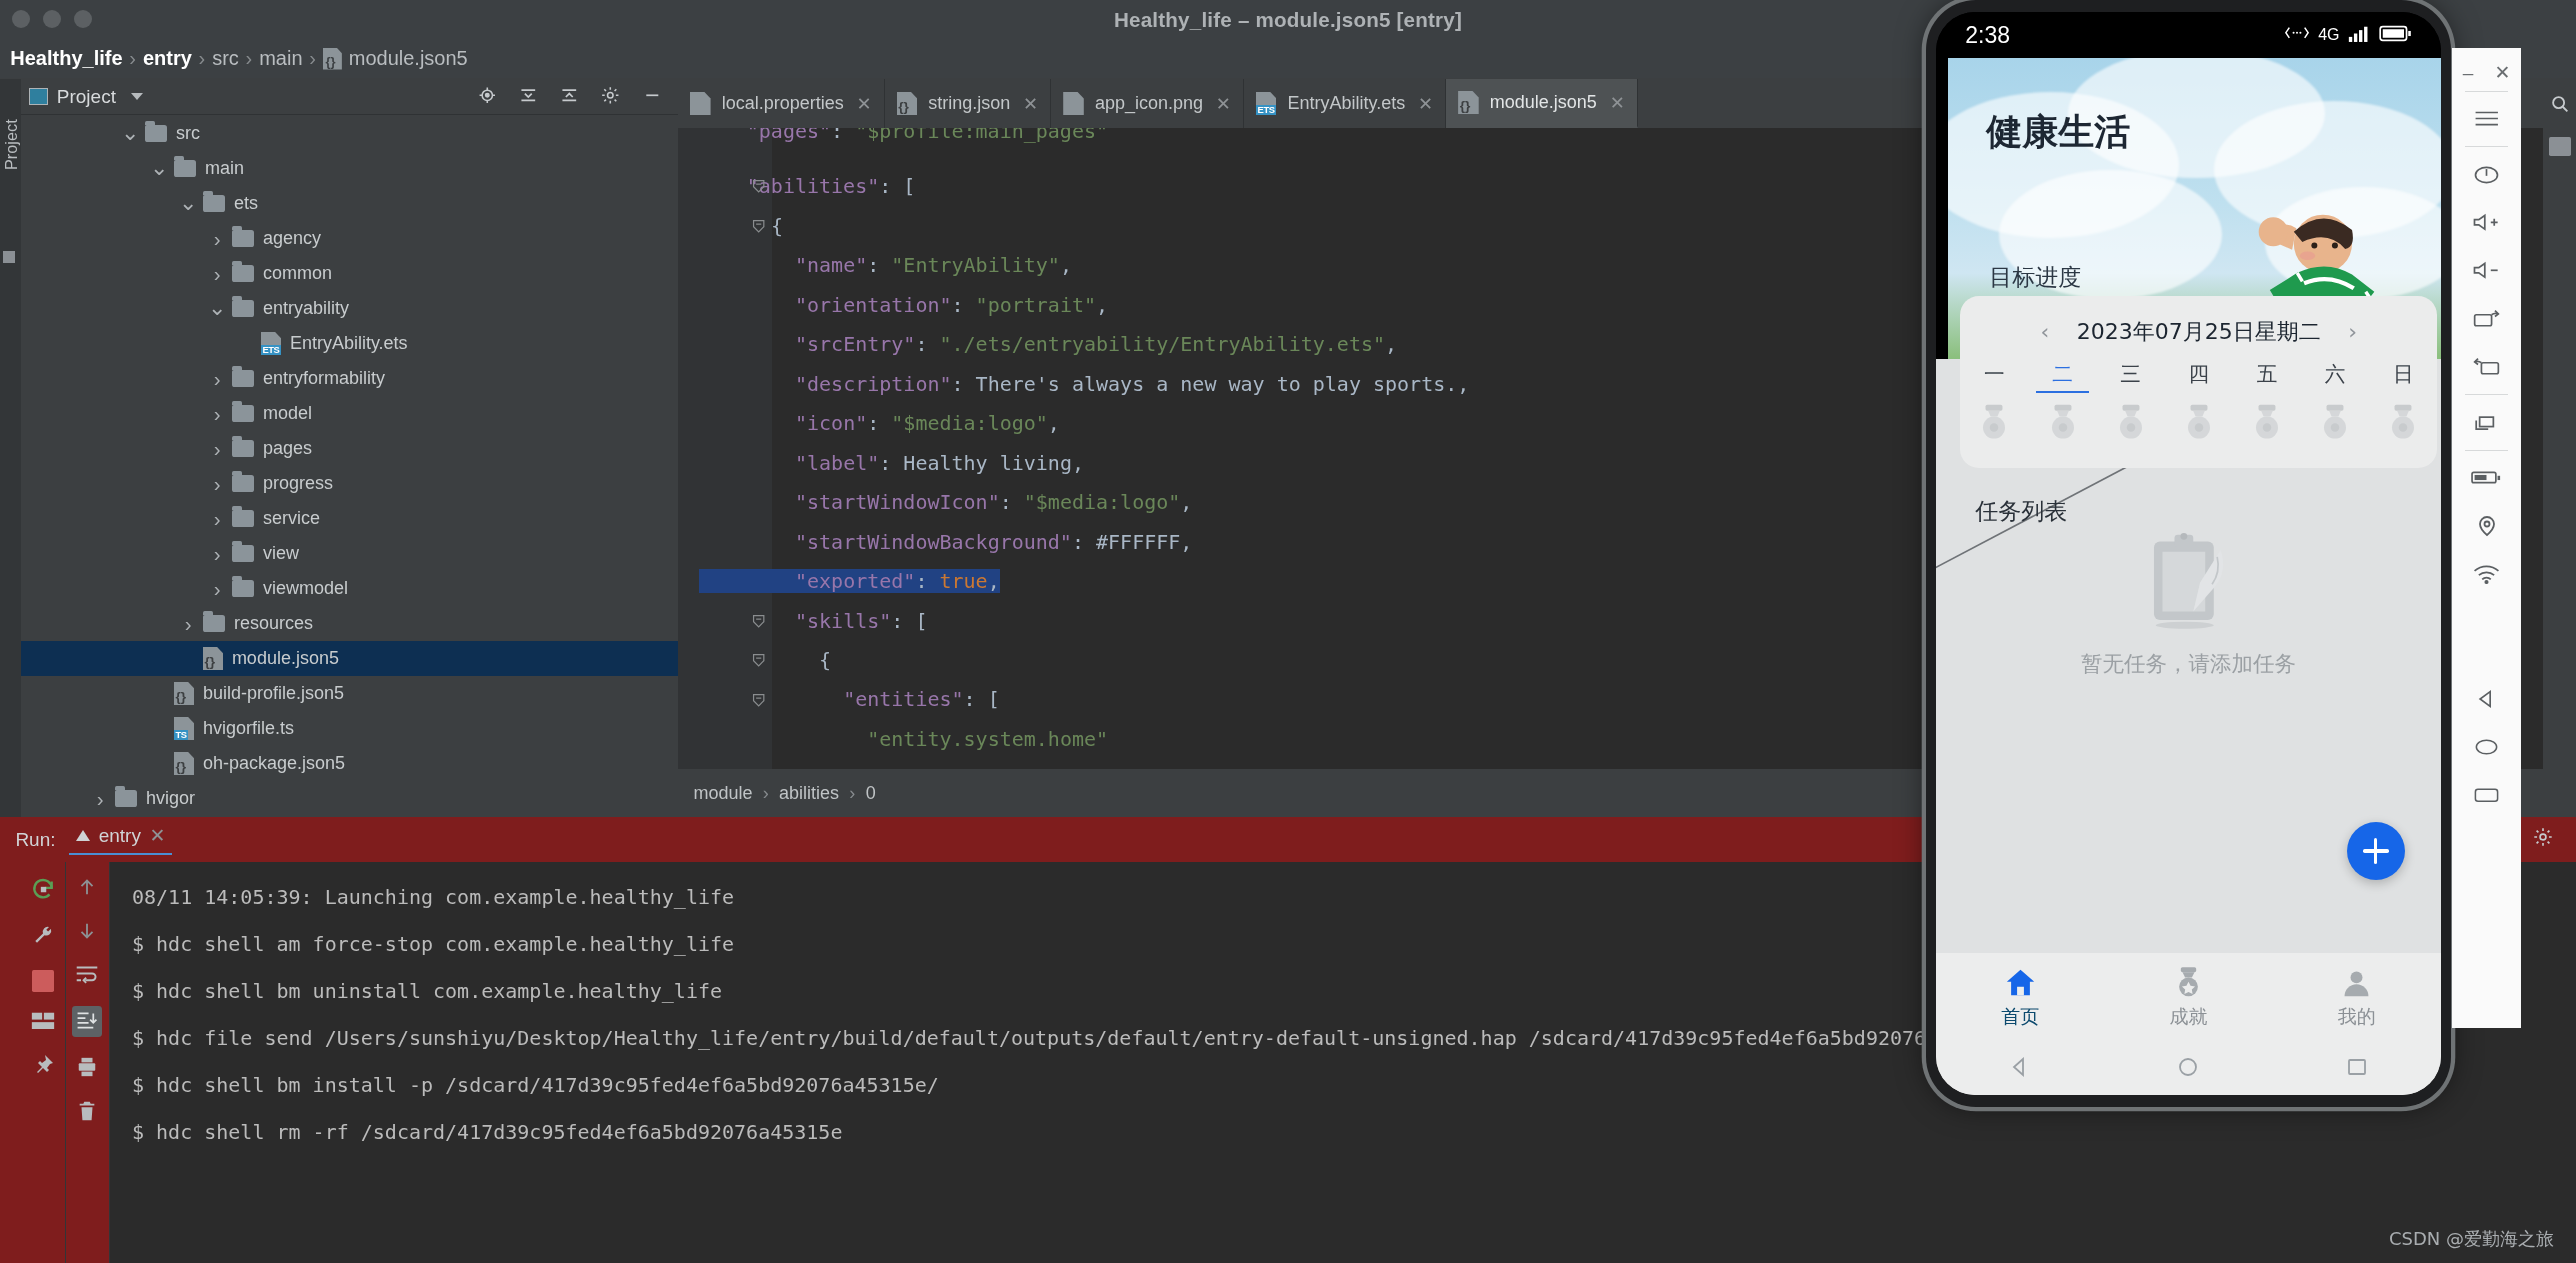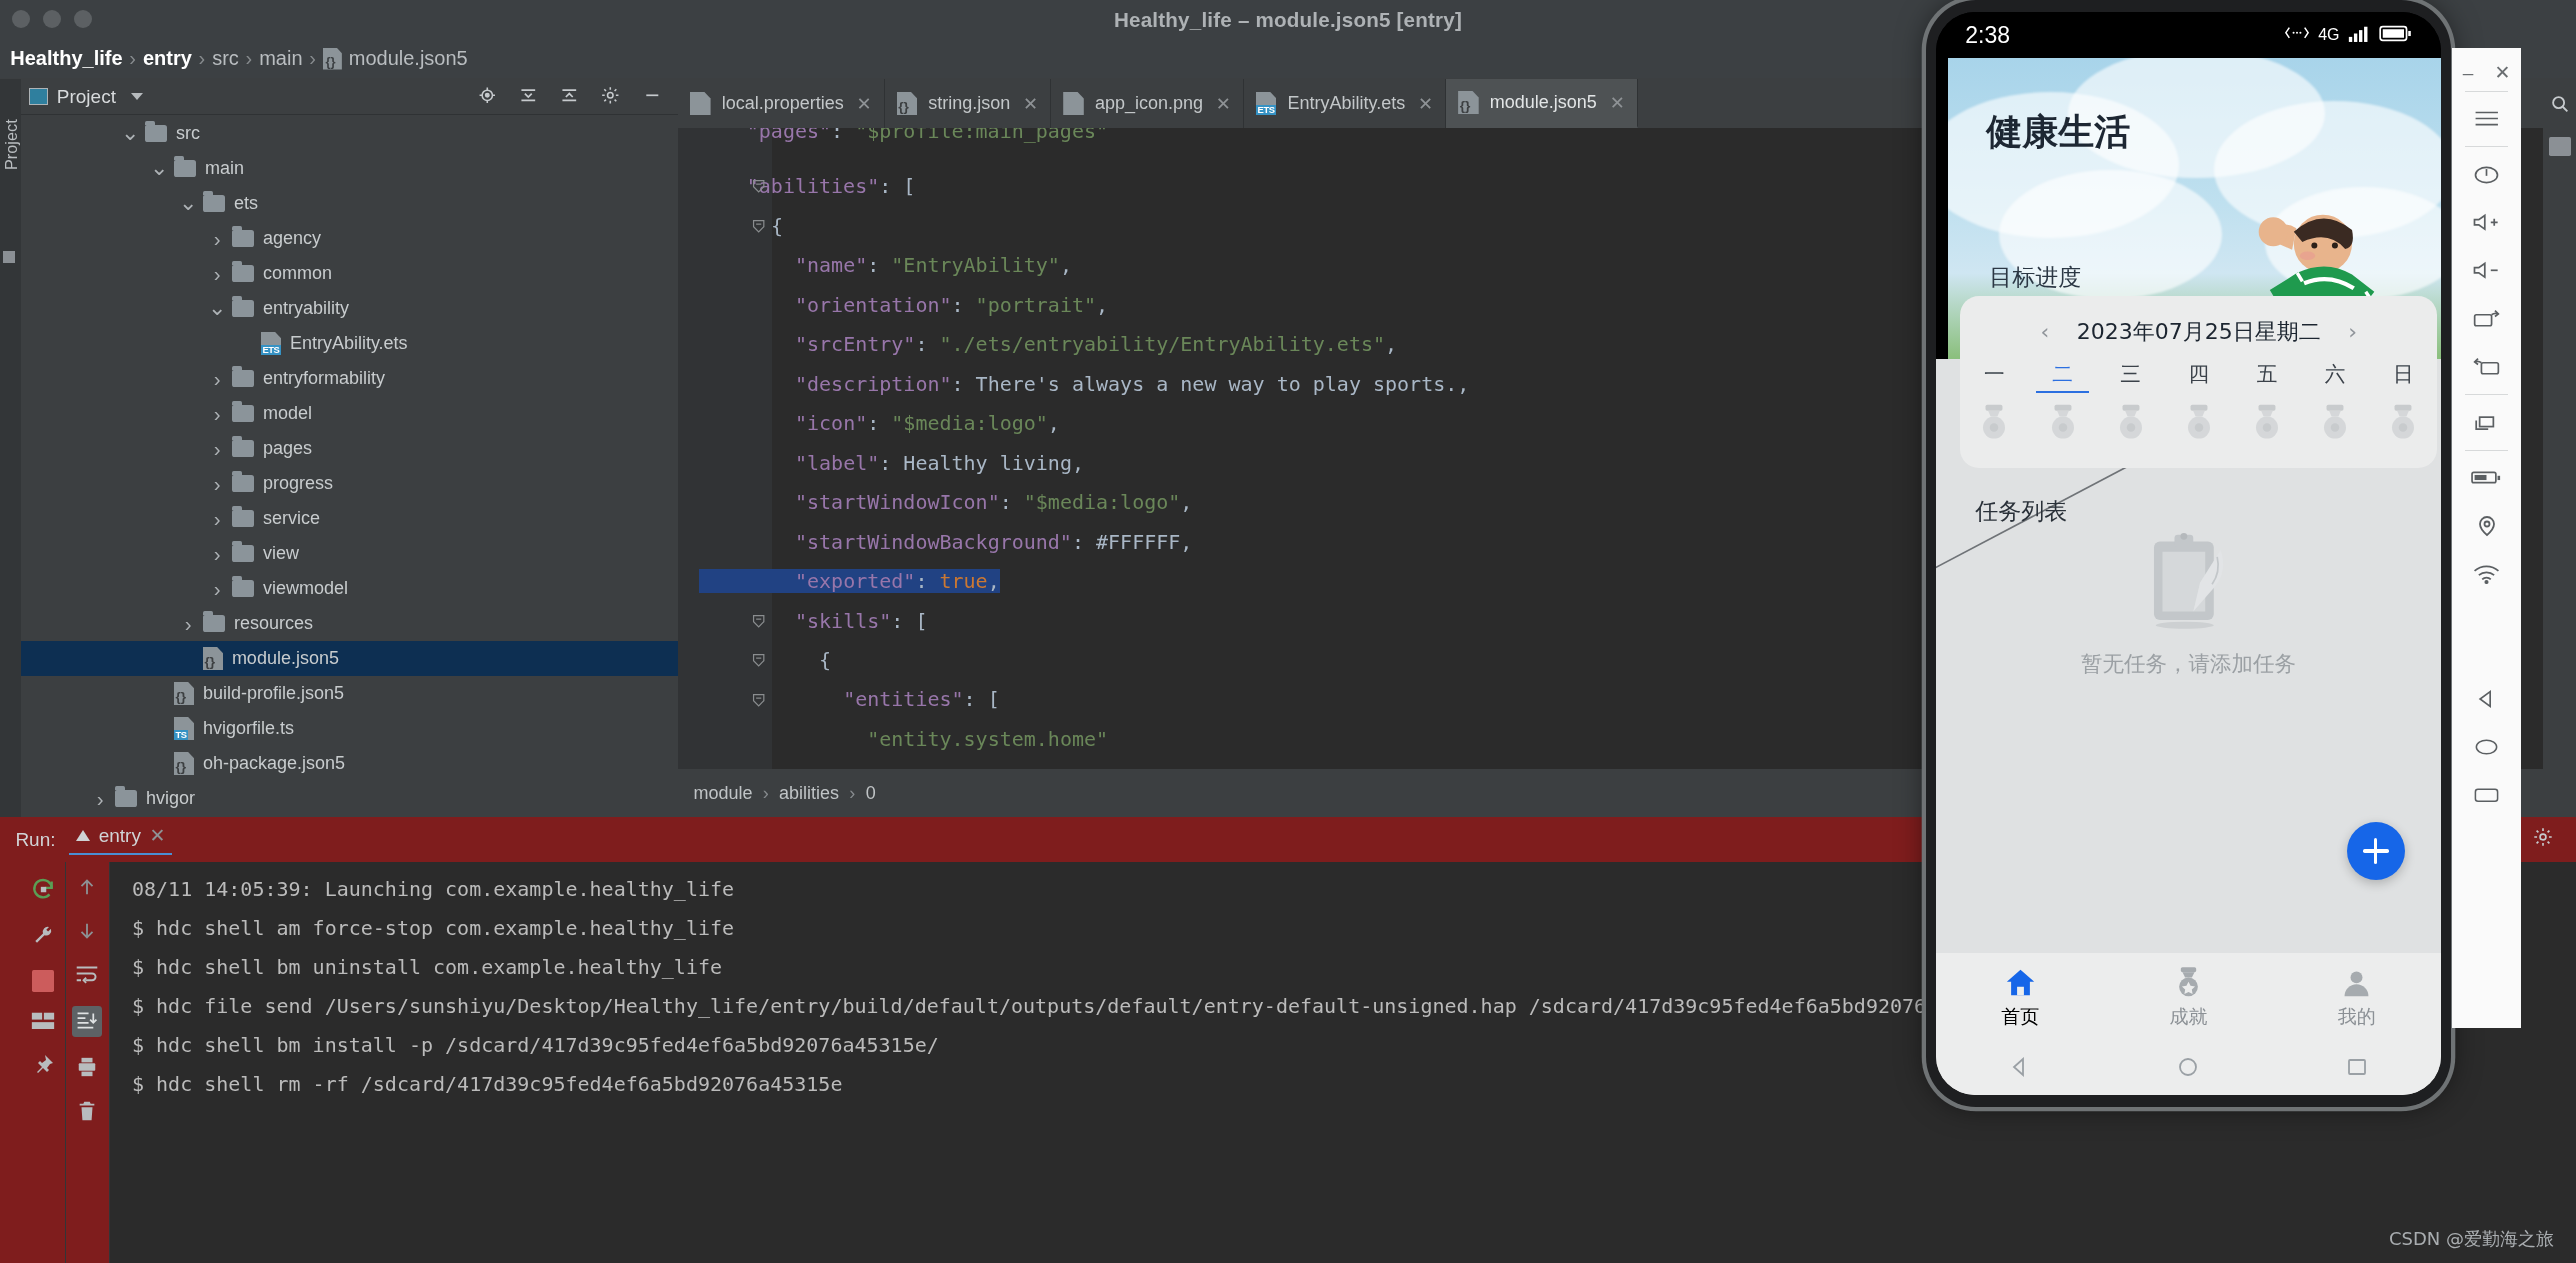--- a/index.html
+++ b/index.html
@@ -67,21 +67,21 @@
   .breadcrumb2 { position:absolute; left:0; bottom:0; height:48px; width:100%; background:#3c3f41; display:flex; align-items:center; padding-left:15.4px; gap:10.3px; color:#c0c4c6; font-size:18px; }
   .scrollv { position:absolute; right:3.4px; top:60px; width:8.6px; height:172px; background:#5a5d5f; border-radius:4.3px; }
 
   
   .runpanel { position:absolute; left:0; top:817px; right:0; bottom:0; background:#7f1d1d; }
   .runhdr { height:45px; display:flex; align-items:center; padding-left:15.4px; gap:13.7px; color:#d1d4d6; font-size:19px; }
   .runtab { display:flex; align-items:center; gap:8.6px; border-bottom:2.6px solid #4a8fd4; padding:0 6.9px 5.1px 6.9px; }
   .runtools { position:absolute; left:20.6px; top:45px; width:45px; bottom:0; display:flex; flex-direction:column; align-items:center; padding-top:13.7px; gap:19px; border-right:0.9px solid #323537; }
   .runtools2 { position:absolute; left:65px; top:45px; width:45px; bottom:0; display:flex; flex-direction:column; align-items:center; padding-top:13.7px; gap:19px; border-right:0.9px solid #323537; }
   .console { position:absolute; left:110px; top:45px; right:0; bottom:0; background:#2b2b2b; padding:15.4px 0 0 22px; font-family:"DejaVu Sans Mono", monospace; font-size:20px; color:#bbbbbb; overflow:hidden; }
-  .cl { height:39px; white-space:nowrap; }
+  .cl { height:39px; white-space:nowrap;margin-top:8px; }
   .leftstrip2 { position:absolute; left:0; top:817px; width:20.6px; bottom:0; background:#333638; }
 
   
   .phone { position:absolute; left:1926px; top:0px; width:525px; height:1107px; border-radius:50px; background:#1e1f21; box-shadow:0 0 0 4.3px #6f7375, 0 0 29px rgba(0,0,0,.55); padding:12px 10.3px; }
   .pscreen { width:100%; height:100%; border-radius:39px; overflow:hidden; position:relative; background:#000; }
   .statusbar { height:46px; background:#000; color:#fff; display:flex; align-items:center; justify-content:space-between; padding:0 29px; font-size:23px; }
   .sb-right { display:flex; align-items:center; gap:8.6px; font-size:15.4px; }
   .hero { position:relative; height:347px; background:linear-gradient(#a8d4ea 0%, #bfe0ef 42%, #cfe6f2 62%, #8cc07f 86%, #6fae69 100%); overflow:hidden;margin-left:12px; }
   .cloud { position:absolute; background:rgba(255,255,255,.62); border-radius:50%; filter:blur(0.9px); }
   .apptitle { position:absolute; left:38px; top:50px; font-size:36px; font-weight:bold; color:#1d2733; font-family:"DejaVu Sans", sans-serif; }
@@ -99,21 +99,21 @@
   .medalrow { display:flex; justify-content:space-around; margin-top:10.3px; }
   .medal { width:38px; height:39px; opacity:.42; }
   .tasklabel { position:absolute; left:39px; top:137px; font-size:23px; color:#2a3139; font-family:"DejaVu Sans", sans-serif; }
   .empty { position:absolute; left:0; right:0; top:172px; text-align:center; }
   .emptytxt { margin-top:12px; font-size:21.5px; color:#9ba0a4; font-family:"DejaVu Sans", sans-serif; }
   .fab { position:absolute; right:36px; top:463px; width:58px; height:58px; border-radius:50%; background:#1666e8; display:flex; align-items:center; justify-content:center; box-shadow:0 3.4px 10.3px rgba(0,0,0,.22); }
   .fab::before{content:"";position:absolute;width:26px;height:3.4px;background:#fff;border-radius:1.7px;}
   .fab::after{content:"";position:absolute;width:3.4px;height:26px;background:#fff;border-radius:1.7px;}
   .bottomnav { position:absolute; left:0; right:0; bottom:53px; height:89px; background:#eceded; display:flex; align-items:center; }
   .navitem { flex:1; text-align:center; font-size:19px; color:#8b9095; font-family:"DejaVu Sans", sans-serif; }
-  .navitem.on { color:#000000; }
+  .navitem.on { color:#0c4a6e; }
   .navglyph { height:36px; display:flex; align-items:center; justify-content:center; margin-bottom:3.4px;}
   .sysnav { position:absolute; left:0; right:0; bottom:0; height:53px; background:#eceded; display:flex; align-items:center; justify-content:space-around; }
   .diag { position:absolute; left:0; top:0; width:100%; height:100%; pointer-events:none; }
 
   
   .emtoolbar { position:absolute; left:2452px; top:48px; width:69px; height:980px; background:#fafafa; display:flex; flex-direction:column; align-items:center; padding-top:10.3px; }
   .emrow { width:100%; display:flex; align-items:center; justify-content:center; height:48px; color:#5b5f62; }
   .emsep { width:62%; height:0.9px; background:#d7d9da; margin:3.4px 0; }
   .emtop { width:100%; display:flex; align-items:center; justify-content:space-around; height:29px; color:#6a6e71; font-size:19px; }
 

